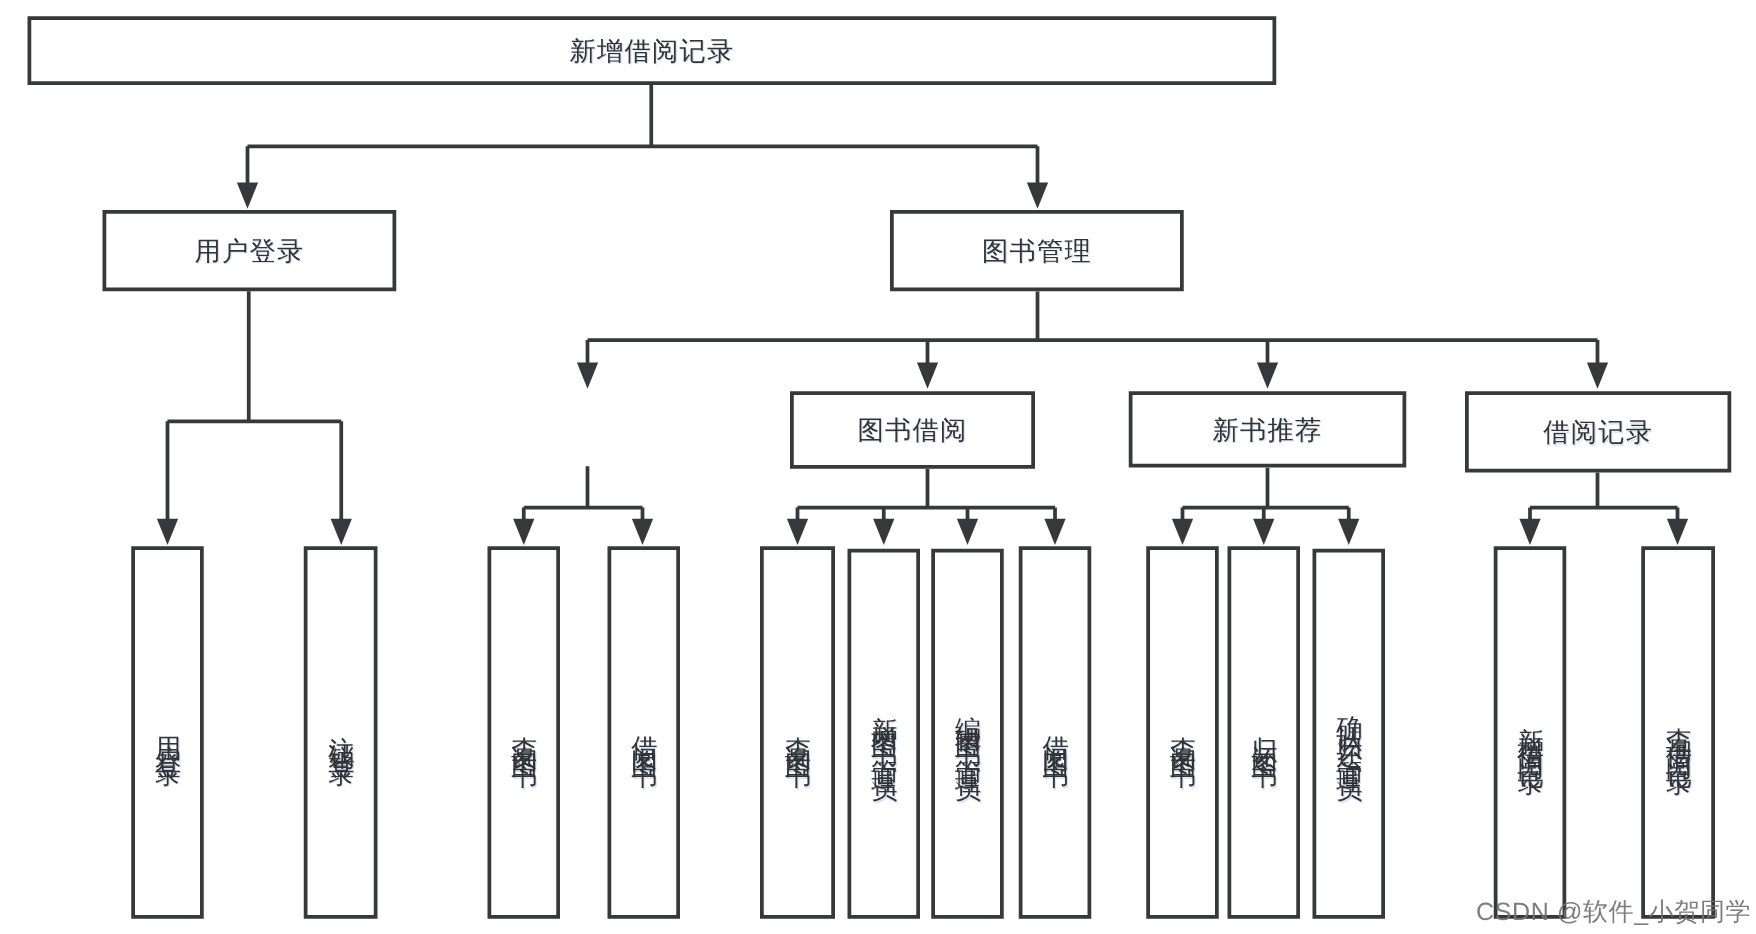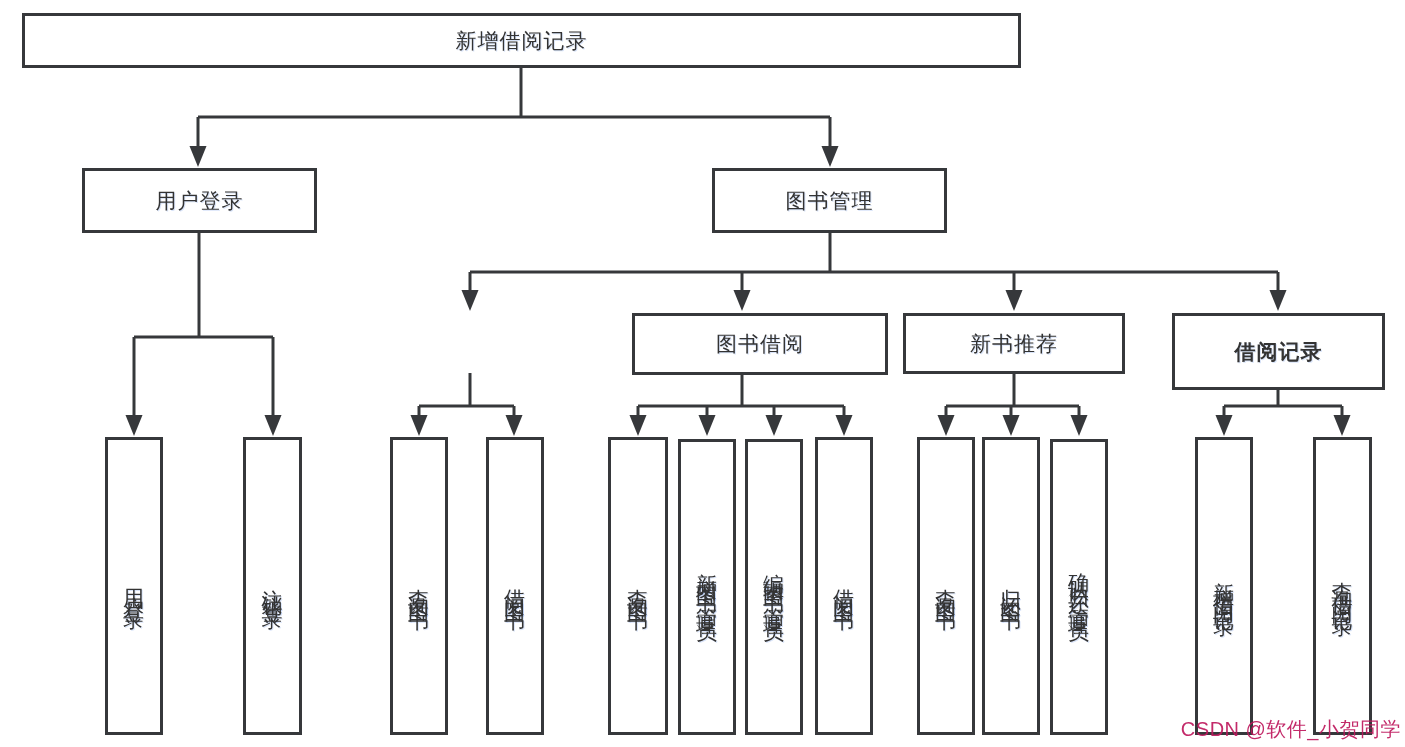--- a/index.html
+++ b/index.html
@@ -42,21 +42,21 @@
     writing-mode: vertical-rl;
     text-orientation: mixed;
     letter-spacing: 7px;
     line-height: 1;
   }
   .watermark {
     position: absolute;
     right: 4px;
     bottom: 4px;
     font-size: 20px;
-    color: #be185d;
+    color: #737373;
     opacity: 0.92;
     z-index: 3;
     letter-spacing: 0.5px;
   }
 </style>
 </head>
 <body>
 
 <div class="stage">
 
@@ -140,27 +140,27 @@
     <span>新增借阅记录</span>
   </div>
 
   <div class="box" style="left:82px; top:168px; width:235px; height:65px;">
     <span>用户登录</span>
   </div>
   <div class="box" style="left:712px; top:168px; width:235px; height:65px;">
     <span>图书管理</span>
   </div>
 
-  <div class="box" style="left:632px; top:313px; width:256px; height:62px;">
+  <div class="box" style="left:632px; top:313px; width:196px; height:62px;">
     <span>图书借阅</span>
   </div>
   <div class="box" style="left:903px; top:313px; width:222px; height:61px;">
     <span>新书推荐</span>
   </div>
-  <div class="box" style="left:1172px; top:313px; width:213px; height:77px;font-weight:bold;">
+  <div class="box" style="left:1172px; top:313px; width:213px; height:65px;">
     <span>借阅记录</span>
   </div>
 
   <div class="box vbox" style="left:105px; top:437px; width:58px; height:298px;">
     <span>用户登录</span>
   </div>
   <div class="box vbox" style="left:243px; top:437px; width:59px; height:298px;">
     <span>注销登录</span>
   </div>
 

